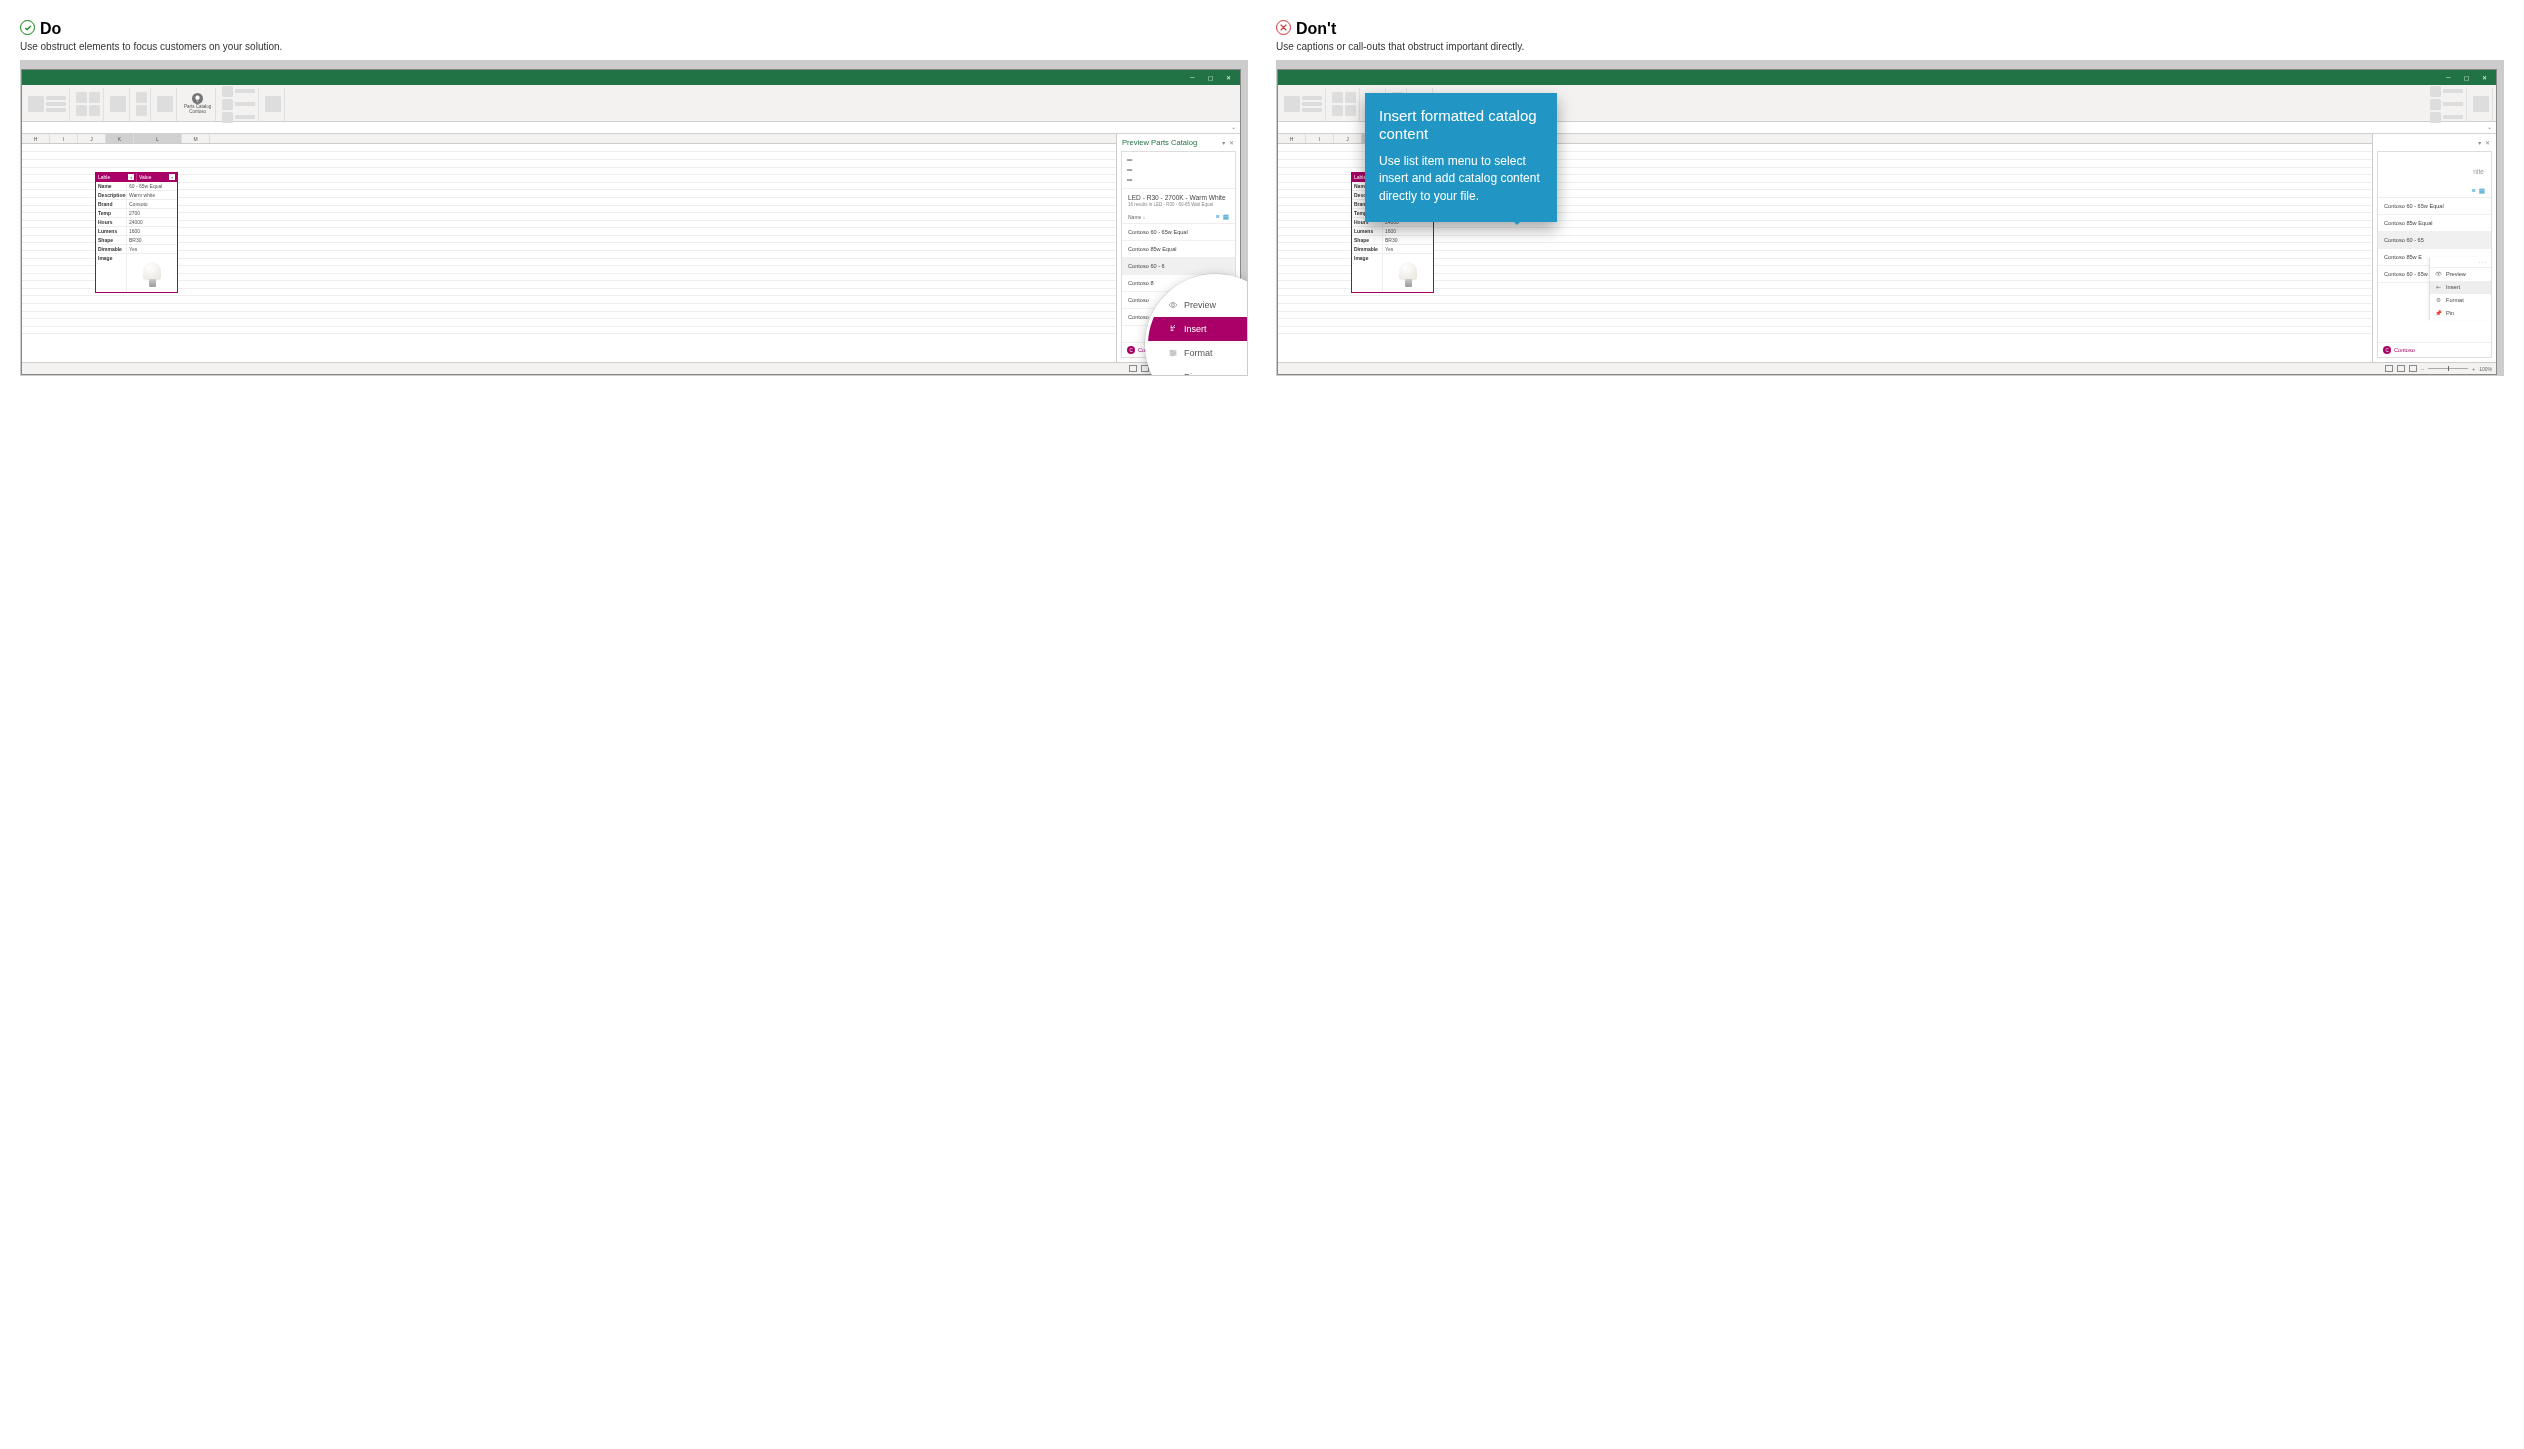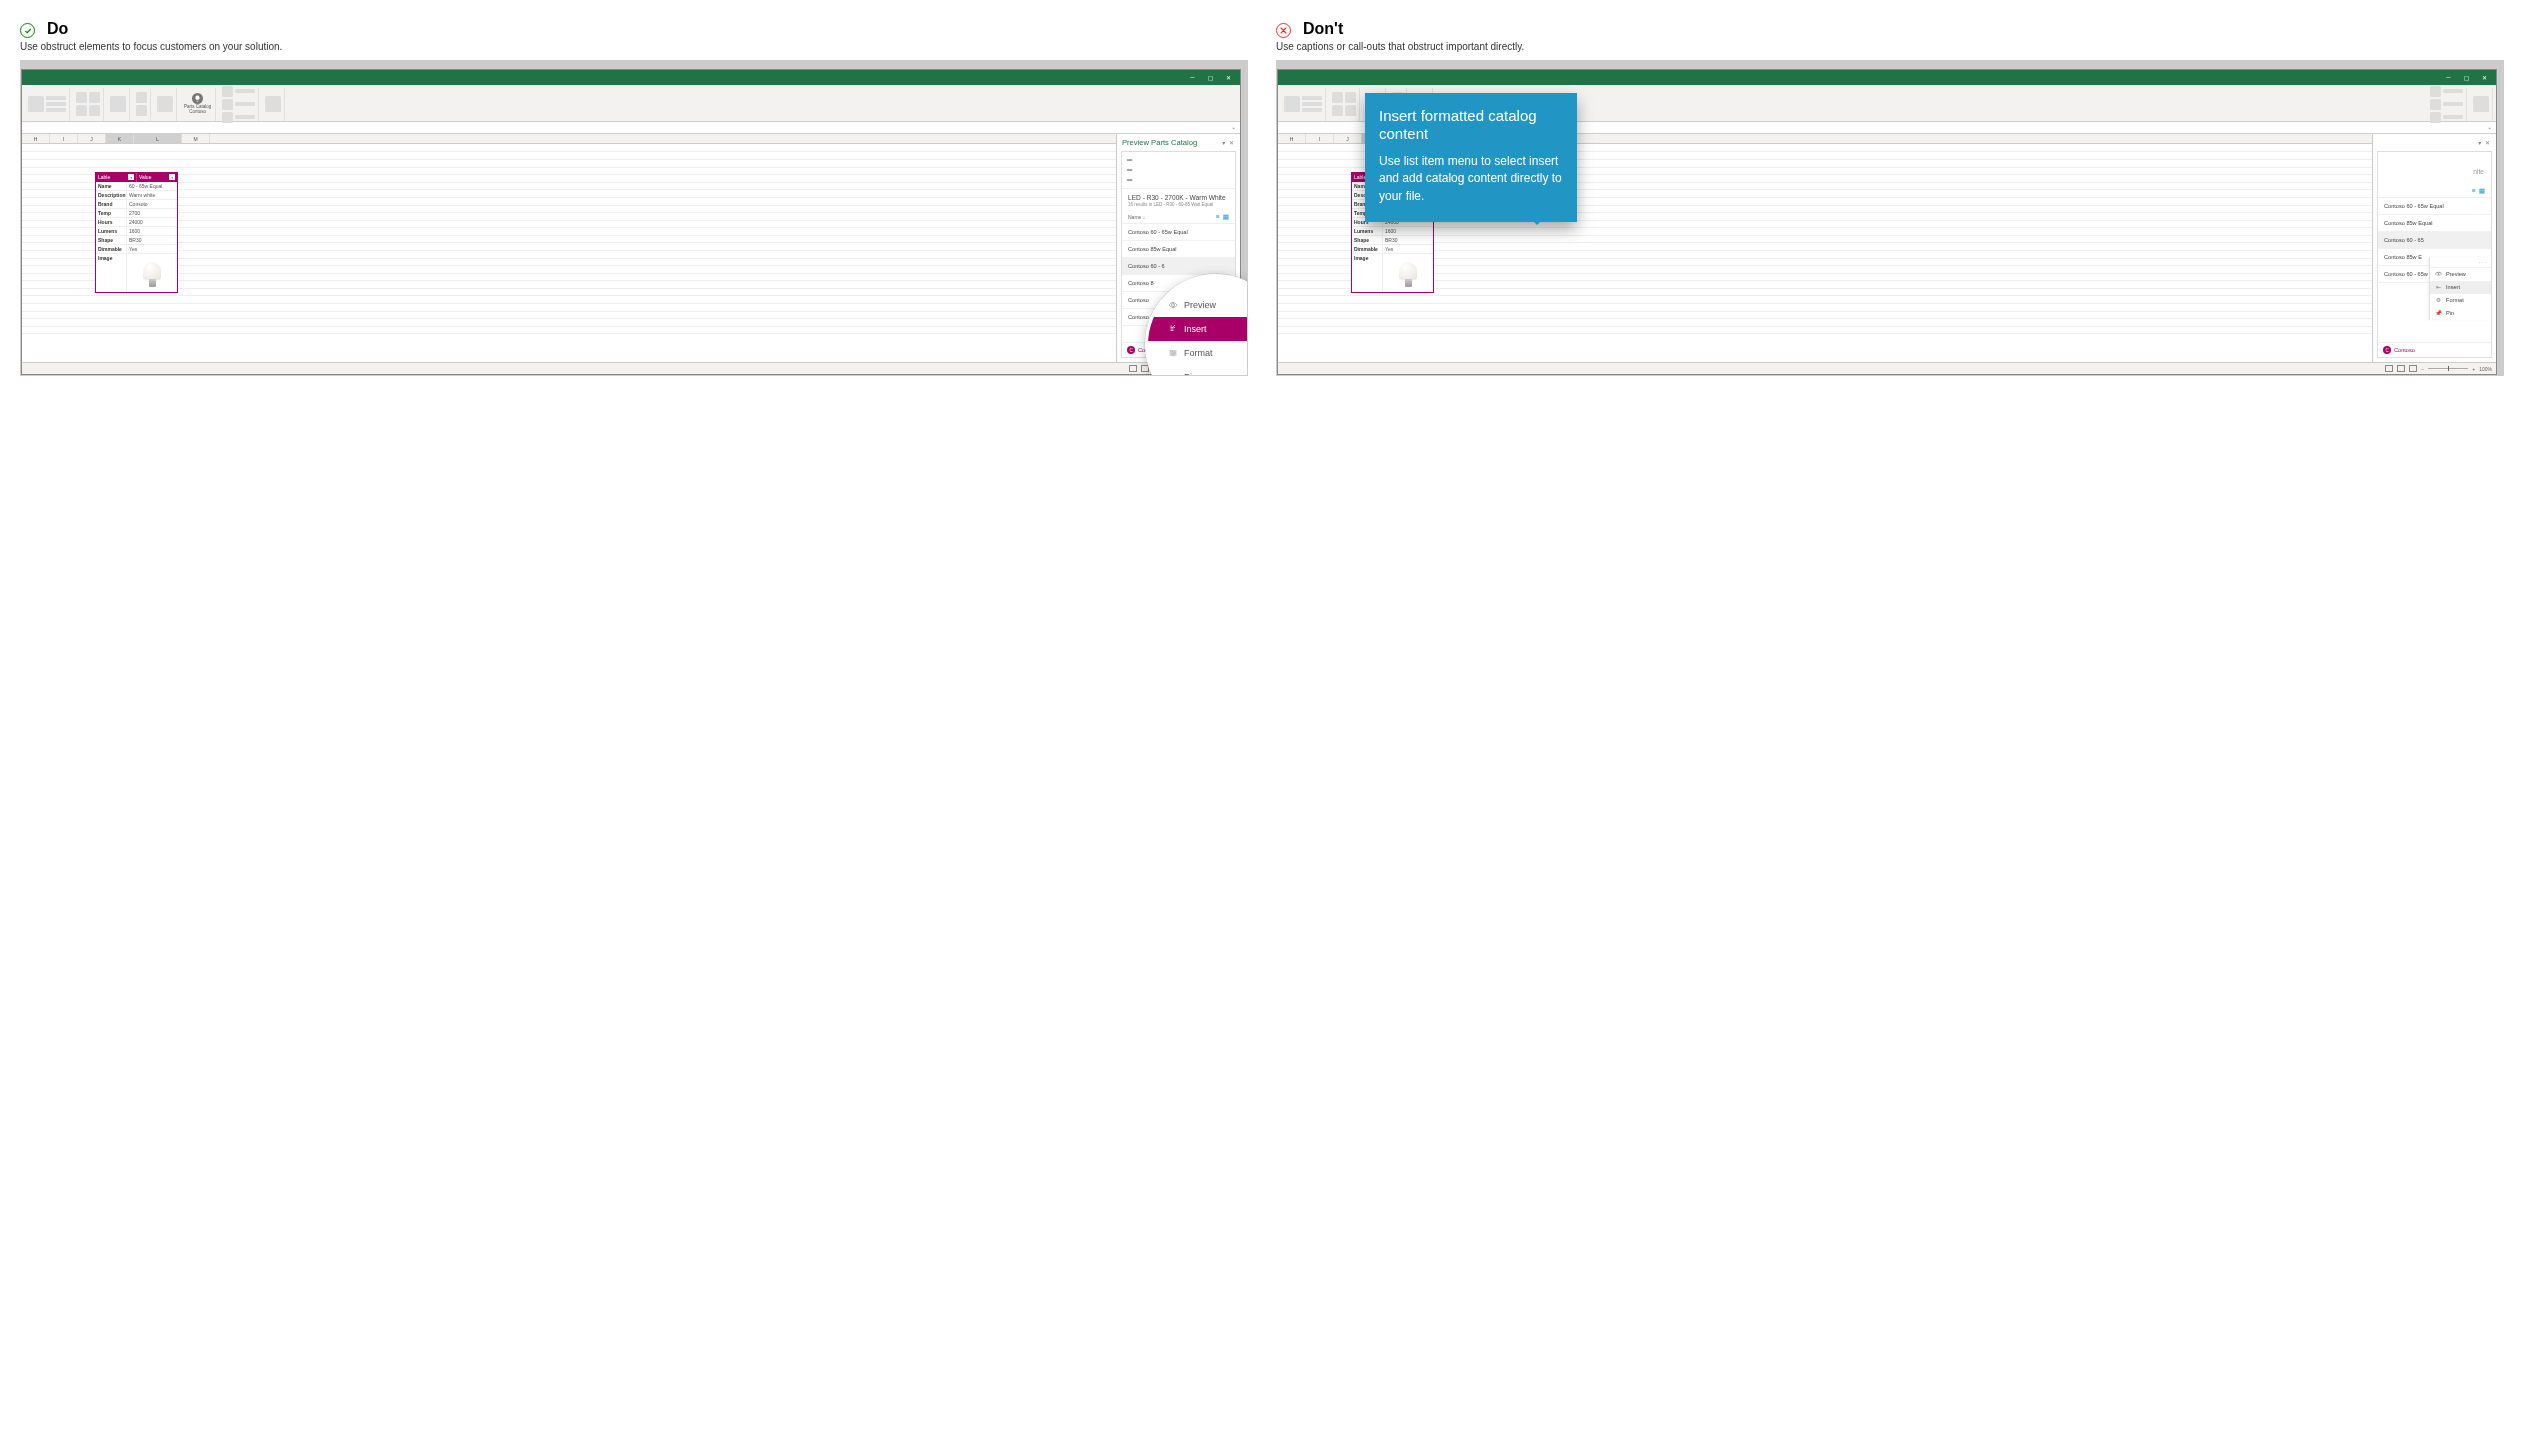--- a/index.html
+++ b/index.html
@@ -1,19 +1,19 @@
 <!DOCTYPE html>
 <html style="font-size:8px"><head>
 <meta charset="utf-8">
 <style>
   * { box-sizing: border-box; }
   html, body { margin: 0; padding: 0; font-family: 'Segoe UI', Tahoma, Geneva, sans-serif; background: #fff; color: #333; }
   .wrap { display: flex; gap: 28px; padding: 20px; }
   .col { flex: 1; }
-  .hdr { display: flex; align-items: flex-end; gap: 12px; margin-bottom: 3px; }
+  .hdr { display: flex; align-items: flex-start; gap: 5px; margin-bottom: 3px; }
   .hdr-icon { width: 15px; height: 15px; border: 1.3px solid; border-radius: 50%; display: flex; align-items: center; justify-content: center; flex-shrink: 0; }
   .hdr-icon.do { border-color: #107C10; color: #107C10; }
   .hdr-icon.dont { border-color: #D13438; color: #D13438; }
   .hdr-title { font-size: 16px; font-weight: 700; color: #000; }
   .hdr-sub { font-size: 10px; color: #333; margin: 2px 0 8px; }
   .card { border: 0.5px solid #ccc; padding: 7.6px 6px 0 0; background: #ccc; position: relative; overflow: hidden; height: 316px; }
   .excel { background: #fff; border: 0.5px solid #888; height: 100%; display: flex; flex-direction: column; position: relative; overflow: hidden; }
   .titlebar { background: #217346; height: 15px; display: flex; justify-content: flex-end; align-items: center; padding-right: 3px; gap: 1px; }
   .win-btn { width: 17px; height: 12px; display: flex; align-items: center; justify-content: center; color: #fff; font-size: 6px; }
   .ribbon { background: #f3f2f1; border-bottom: 0.5px solid #d0d0d0; height: 37px; display: flex; align-items: stretch; padding: 3px 3px 0; gap: 3px; position: relative; }
@@ -67,21 +67,21 @@
   .st-ic { width: 8px; height: 7px; border: 0.5px solid #888; }
   .st-slider { width: 40px; height: 1px; background: #aaa; position: relative; }
   .st-slider::after { content: ''; position: absolute; left: 20px; top: -2px; width: 1px; height: 5px; background: #666; }
   
   .mag { position: absolute; right: -39px; bottom: -40px; width: 141px; height: 141px; border-radius: 50%; background: #fff; border: 3px solid #fff; box-shadow: 0 0 0 0.5px rgba(0,0,0,.15), 0 3px 12px rgba(0,0,0,.25); overflow: hidden; z-index: 20; }
   .mag-list { display: flex; flex-direction: column; padding-top: 16px; }
   .mag-item { display: flex; align-items: center; gap: 6px; padding: 7px 20px; font-size: 9px; color: #555; }
   .mag-item.sel { background: #a80067; color: #fff; }
   .mag-item .ic { width: 10px; height: 10px; display: flex; align-items: center; justify-content: center; }
   
-  .callout { position: absolute; top: 32px; left: 88px; width: 212px; background: #2196c4; color: #fff; padding: 14px 14px 17px; box-shadow: 0 7px 15px rgba(0,0,0,.35); z-index: 25; }
+  .callout { position: absolute; top: 32px; left: 88px; width: 192px; background: #2196c4; color: #fff; padding: 14px 14px 17px; box-shadow: 0 7px 15px rgba(0,0,0,.35); z-index: 25; }
   .callout h2 { margin: 0 0 10px; font-size: 15px; font-weight: 400; line-height: 1.2; }
   .callout p { margin: 0; font-size: 12px; line-height: 1.45; }
   .callout::after { content: ''; position: absolute; bottom: -10px; right: 33px; border: 7px solid transparent; border-top-color: #2196c4; }
   
   .ctx { position: absolute; top: 59px; right: -1px; width: 63px; background: #fff; border-left: 0.5px solid #e0e0e0; border-right: 0.5px solid #e0e0e0; box-shadow: -2px 0 3px rgba(0,0,0,.04); z-index: 4; font-size: 5.6px; }
   .ctx-hd { text-align: right; padding: 2px 4px; color: #888; letter-spacing: 1px; border-bottom: 0.5px solid #eee; }
   .ctx-item { display: flex; align-items: center; gap: 4px; padding: 3.5px 5px; color: #444; }
   .ctx-item.sel { background: #eee; }
   .ctx-item .ic { width: 7px; display: flex; justify-content: center; color: #777; }
   svg { overflow: visible; }

